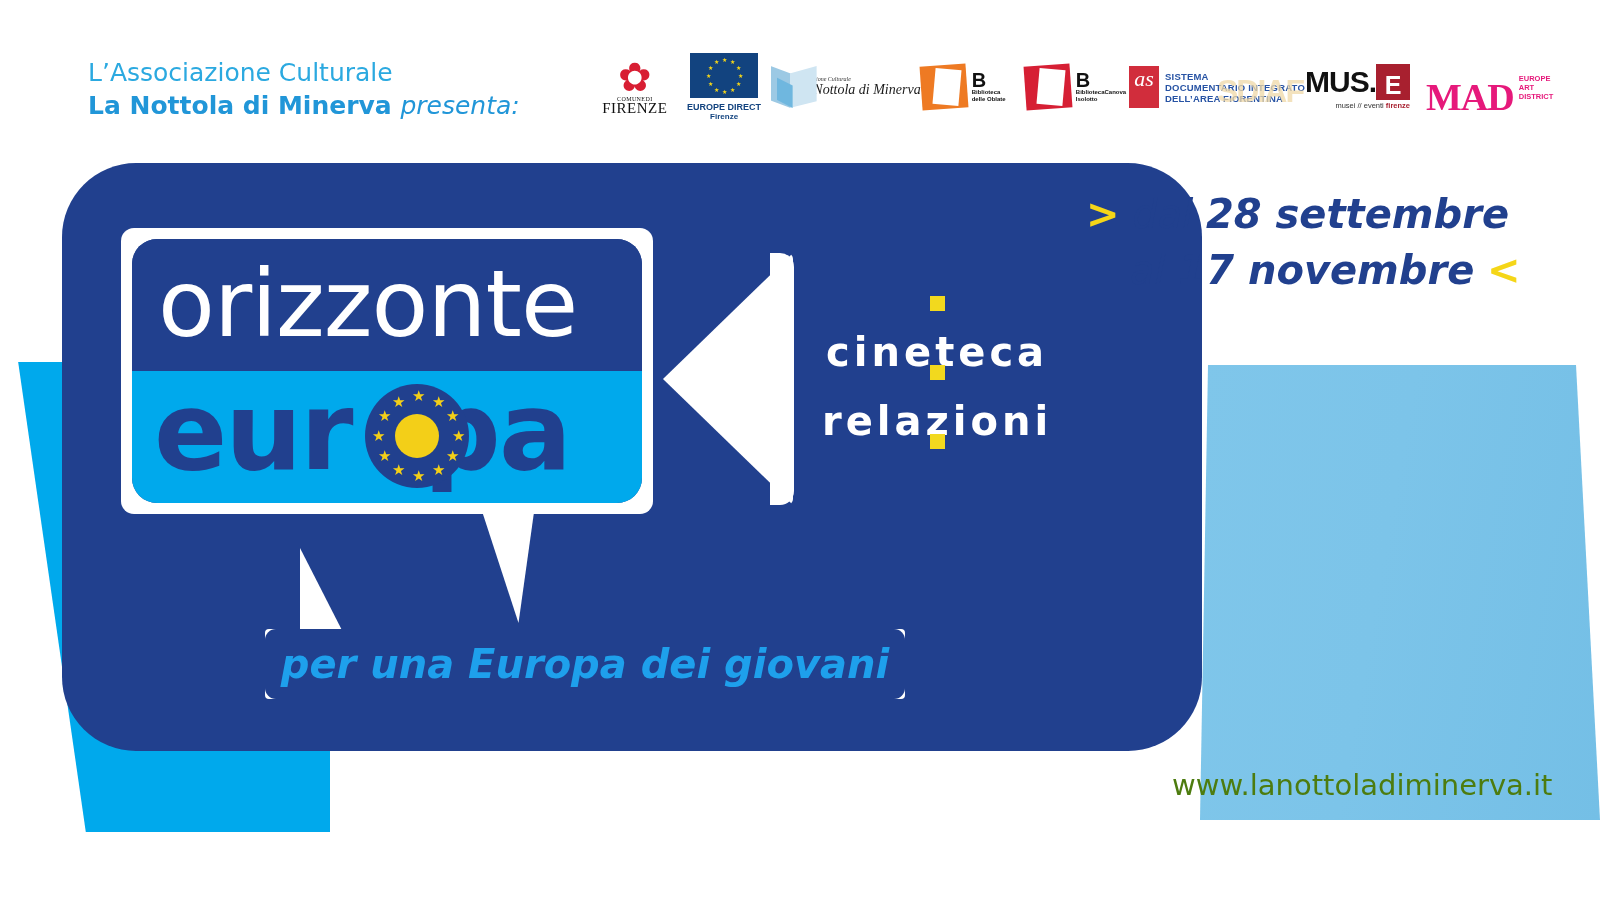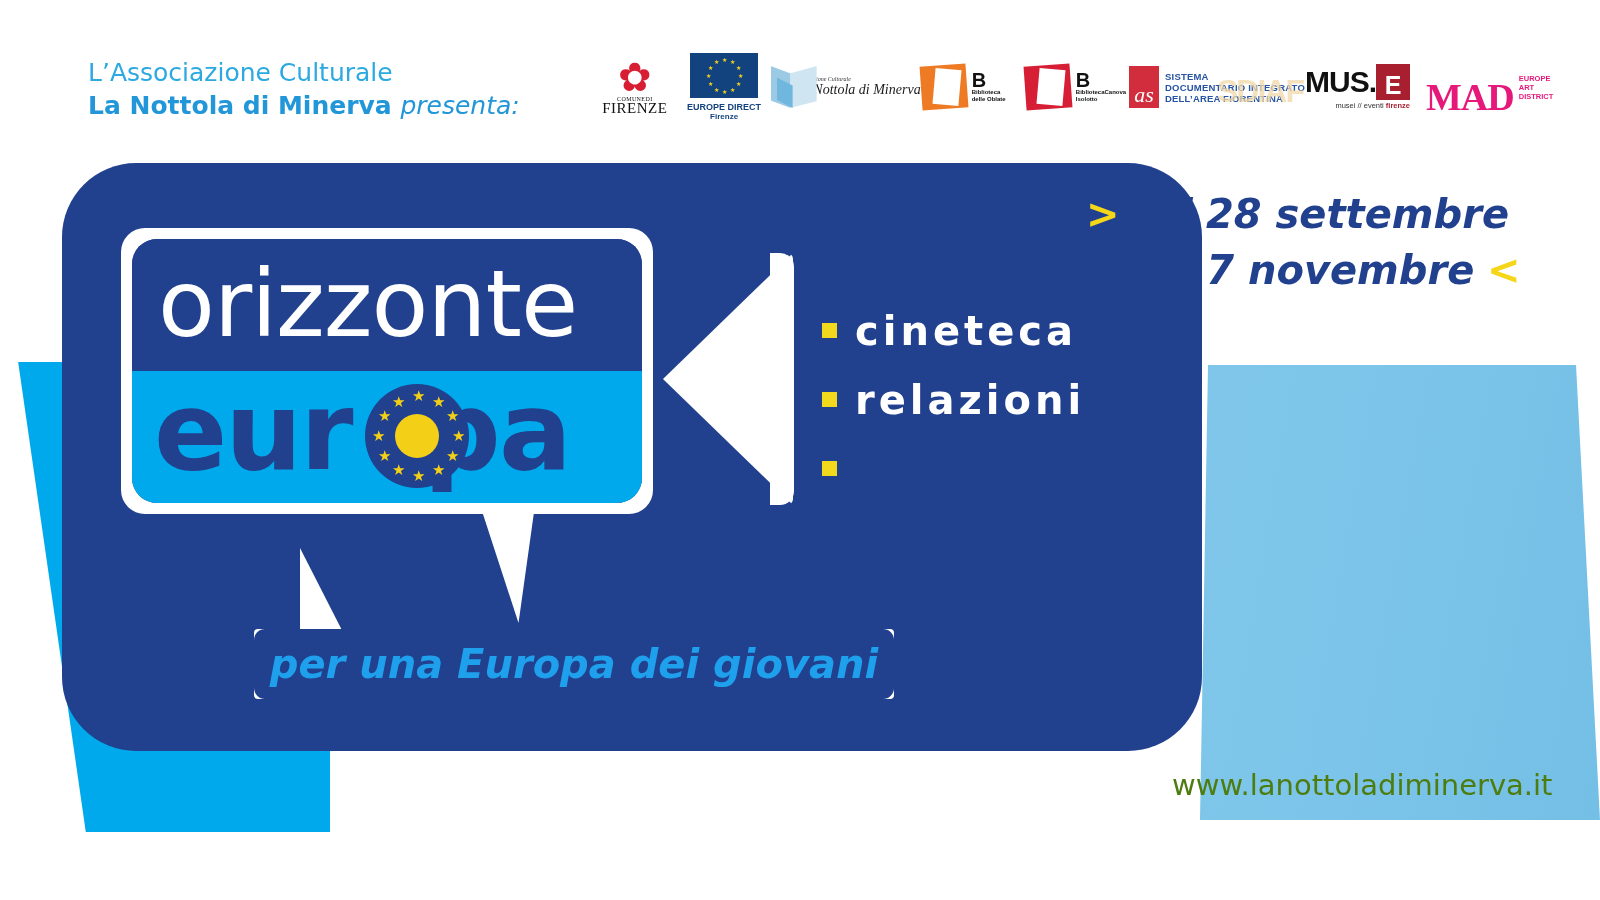--- a/index.html
+++ b/index.html
@@ -61,21 +61,21 @@
     background: #ffffff;
     border-radius: 0 14px 14px 0;
   }
 
   
   .badge-outer {
     position: absolute;
     left: 121px; top: 228px;
     width: 532px; height: 286px;
     background: #ffffff;
-    border-radius: 24px;
+    border-radius: 13px;
     box-sizing: border-box;
     padding: 11px;
   }
   .badge-inner {
     position: relative;
     width: 100%; height: 100%;
     border-radius: 25px;
     overflow: hidden;
     background: #21408E;
   }
@@ -153,21 +153,21 @@
     position: absolute;
     left: 300px; top: 548px;
     width: 50px; height: 98px;
     background: #ffffff;
     clip-path: polygon(0% 0%, 100% 100%, 0% 100%);
   }
 
   
   .tagline-pill {
     position: absolute;
-    left: 254px; top: 629px;
+    left: 265px; top: 629px;
     width: 640px; height: 70px;
     background: #ffffff;
     border-radius: 4px;
     box-sizing: border-box;
     padding: 0;
   }
   .tagline-inner {
     width: 100%; height: 100%;
     background: #21408E;
     border-radius: 11px;
@@ -297,21 +297,21 @@
   .bsub { font-size: 6px; font-weight: 700; color: #111; line-height: 7px; }
 
   .logo-sdiaf { width: 176px; gap: 6px; }
   .sdiaf-mark {
     width: 48px; height: 42px;
     background: #D12D3C;
     position: relative;
     color: #fff;
     font-family: "Liberation Serif", serif;
     font-size: 22px;
-    display: flex; align-items: flex-end; justify-content: center;
+    display: flex; align-items: flex-start; justify-content: center;
     font-style: italic;
   }
   .sdiaf-txt { font-size: 9.5px; color: #2753A4; font-weight: 700; line-height: 11px; letter-spacing: .2px; white-space: nowrap; }
   .sdiaf-ghost {
     position: absolute; left: 52px; top: 2px;
     font-size: 32px; font-weight: 700; color: #F0D9A8; opacity: .75;
     font-family: "Liberation Sans", sans-serif; letter-spacing: -2px;
   }
 
   .logo-muse { width: 130px; }
@@ -356,20 +356,21 @@
   
   .bullets {
     position: absolute;
     left: 822px; top: 296px;
   }
   .bullet-row {
     display: flex;
     align-items: center;
     gap: 18px;
     height: 69px;
+    flex-direction: column;
   }
   .bullet-sq {
     width: 15px; height: 15px;
     background: #F2D91E;
     flex: 0 0 auto;
   }
   .bullet-label {
     color: #ffffff;
     font-size: 40px;
     font-weight: 700;

